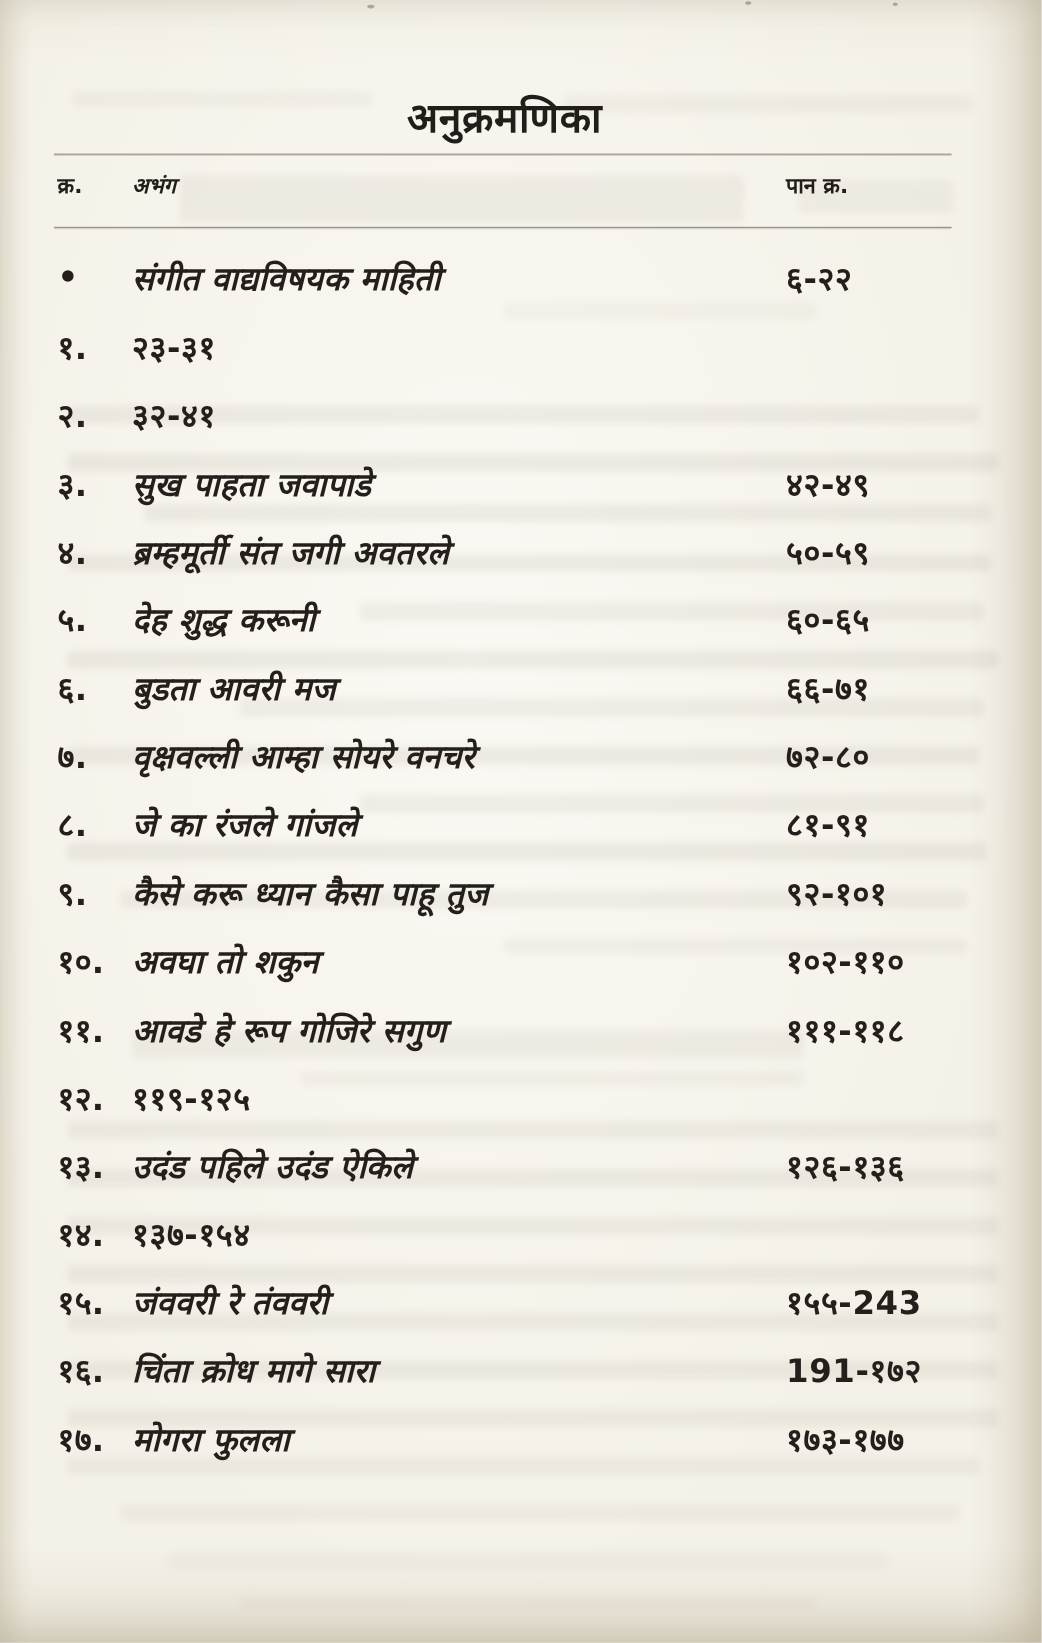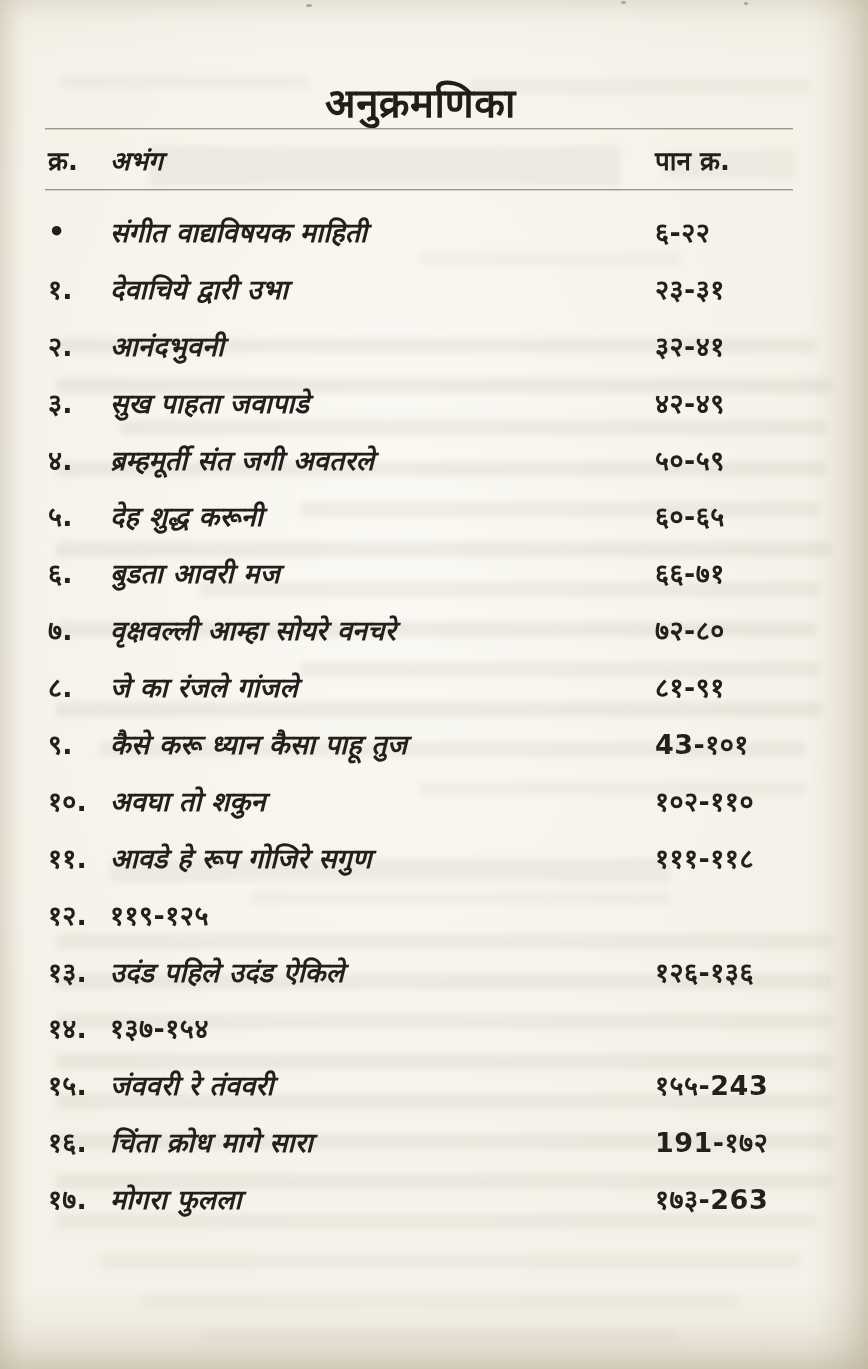--- a/index.html
+++ b/index.html
@@ -32,34 +32,34 @@
     position:absolute;z-index:1;
     background:#938a77;
     border-radius:4px;
     filter:blur(3px);
   }
 
   .toc{position:absolute;inset:0;z-index:2;}
   .toc-title{
     position:absolute;top:74px;left:48px;width:745px;
     text-align:center;
-    font-size:40px;font-weight:bold;letter-spacing:.5px;
+    font-size:34px;font-weight:bold;letter-spacing:.5px;
     color:#211d19;
   }
   .rule{
     position:absolute;left:45px;width:748px;height:1px;
     background:#9c9585;
     box-shadow:0 1px 0 rgba(156,149,133,0.35);
   }
   .rule-top{top:128px;}
   .rule-bottom{top:189px;}
   .toc-header{
     position:absolute;top:142px;left:48px;width:745px;
     display:flex;align-items:center;
-    font-size:26px;font-weight:bold;color:#221e1a;
+    font-size:18px;font-weight:bold;color:#221e1a;
   }
   .col-serial{width:62px;flex:0 0 62px;}
   .col-title{width:545px;flex:0 0 545px;font-style:italic;}
   .col-pages{flex:1;}
   .toc-rows{position:absolute;top:203px;left:48px;width:745px;}
   .toc-row{
     height:56.9px;
     display:flex;align-items:center;
     font-size:27px;font-weight:bold;color:#241f1b;
     letter-spacing:.2px;
@@ -118,26 +118,24 @@
     <div class="rule rule-bottom"></div>
 
     <div class="toc-rows">
         <div class="toc-row">
     <span class="col-serial">•</span>
     <span class="col-title">संगीत वाद्यविषयक माहिती</span>
     <span class="col-pages">६-२२</span>
   </div>
         <div class="toc-row">
     <span class="col-serial">१.</span>
-    <span class="col-title">देवाचिये द्वारी उभा</span>
     <span class="col-pages">२३-३१</span>
   </div>
         <div class="toc-row">
     <span class="col-serial">२.</span>
-    <span class="col-title">आनंदभुवनी</span>
     <span class="col-pages">३२-४१</span>
   </div>
         <div class="toc-row">
     <span class="col-serial">३.</span>
     <span class="col-title">सुख पाहता जवापाडे</span>
     <span class="col-pages">४२-४९</span>
   </div>
         <div class="toc-row">
     <span class="col-serial">४.</span>
     <span class="col-title">ब्रम्हमूर्ती संत जगी अवतरले</span>
@@ -159,21 +157,21 @@
     <span class="col-pages">७२-८०</span>
   </div>
         <div class="toc-row">
     <span class="col-serial">८.</span>
     <span class="col-title">जे का रंजले गांजले</span>
     <span class="col-pages">८१-९१</span>
   </div>
         <div class="toc-row">
     <span class="col-serial">९.</span>
     <span class="col-title">कैसे करू ध्यान कैसा पाहू तुज</span>
-    <span class="col-pages">43-१०१</span>
+    <span class="col-pages">९२-१०१</span>
   </div>
         <div class="toc-row">
     <span class="col-serial">१०.</span>
     <span class="col-title">अवघा तो शकुन</span>
     <span class="col-pages">१०२-११०</span>
   </div>
         <div class="toc-row">
     <span class="col-serial">११.</span>
     <span class="col-title">आवडे हे रूप गोजिरे सगुण</span>
     <span class="col-pages">१११-११८</span>
@@ -197,21 +195,21 @@
     <span class="col-pages">१५५-243</span>
   </div>
         <div class="toc-row">
     <span class="col-serial">१६.</span>
     <span class="col-title">चिंता क्रोध मागे सारा</span>
     <span class="col-pages">191-१७२</span>
   </div>
         <div class="toc-row">
     <span class="col-serial">१७.</span>
     <span class="col-title">मोगरा फुलला</span>
-    <span class="col-pages">१७३-263</span>
+    <span class="col-pages">१७३-१७७</span>
   </div>
       </div>
   </div>
 
   <div class="speck" style="left:621px;top:1px;width:5px;height:3px;"></div>
   <div class="speck" style="left:744px;top:2px;width:4px;height:3px;"></div>
   <div class="speck" style="left:306px;top:4px;width:6px;height:3px;"></div>
 
   <div class="vignette"></div>
 </div>

